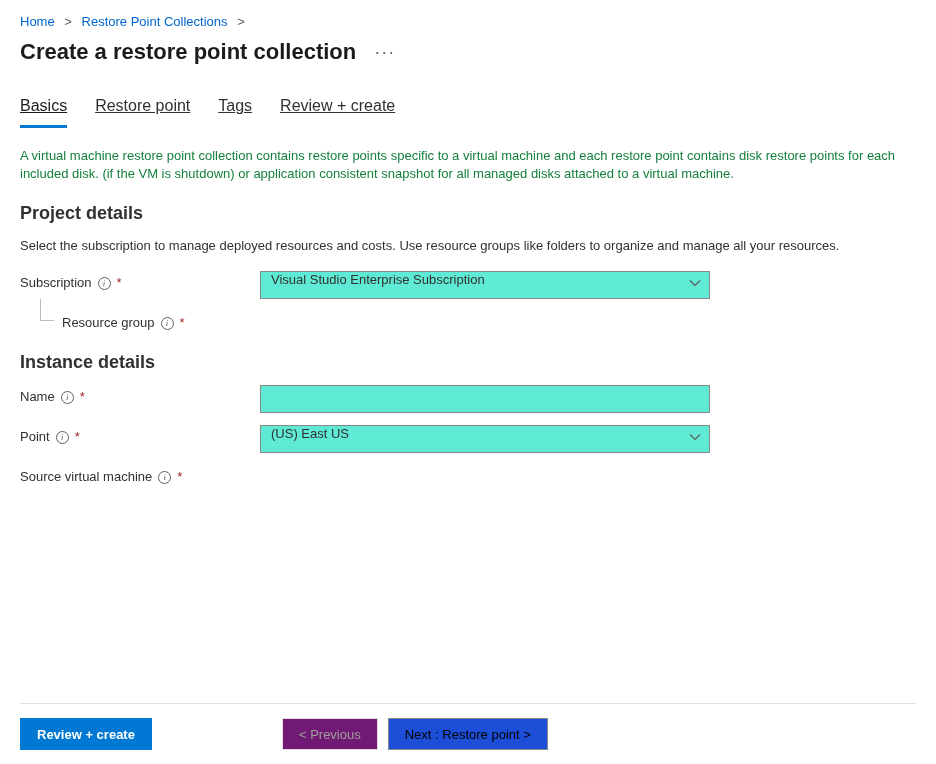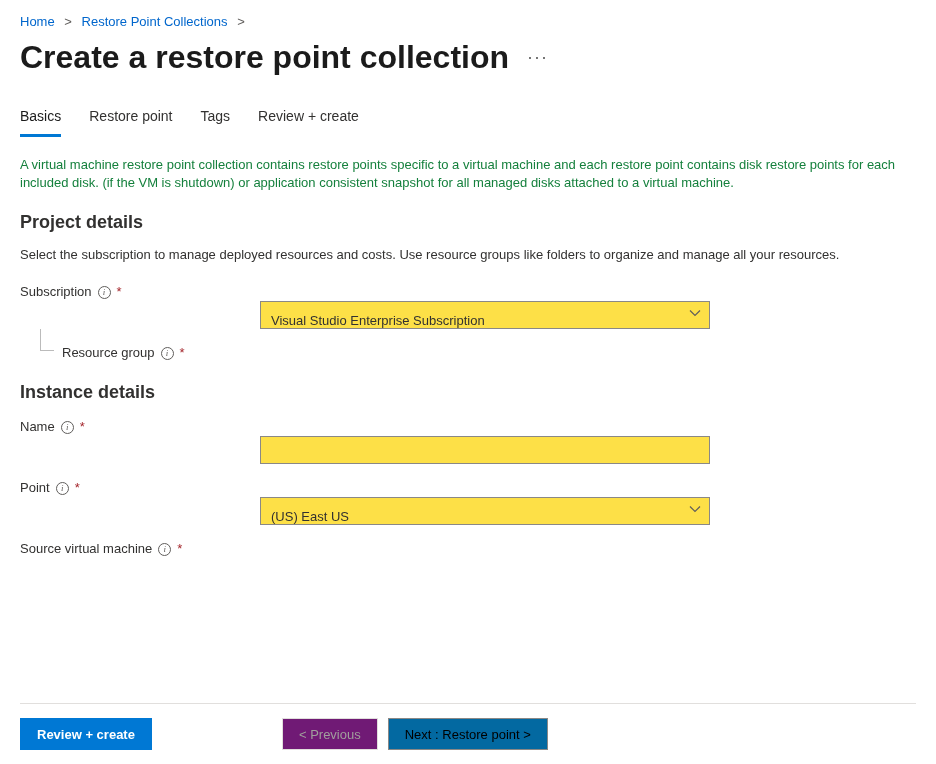--- a/index.html
+++ b/index.html
@@ -15,29 +15,30 @@
   .page {
     display: flex;
     flex-direction: column;
     height: 100%;
     padding: 10px 20px 0 20px;
   }
   .breadcrumb { font-size: 13px; padding: 4px 0 8px 0; }
   .breadcrumb a { color: #0066cc; text-decoration: none; cursor: pointer; }
   .breadcrumb .chev { color: #605e5c; margin: 0 6px; }
   .title-row { display: flex; align-items: center; padding: 2px 0 18px 0; }
-  .title { font-size: 32px; font-weight: 600; color: #1b1b1b; }
+  .title { font-size: 22px; font-weight: 600; color: #1b1b1b; }
   .more { margin-left: 18px; font-size: 18px; color: #606060; cursor: pointer; letter-spacing: 1px; }
 
   .tabs { display: flex; gap: 28px; border-bottom: 1px solid transparent; padding-top: 10px; padding-bottom: 0; }
   .tab {
     padding: 4px 0 10px 0;
     cursor: pointer;
-    font-size: 14px;
-    color: #323130;
+    font-size: 16px;
+    color: #323130;
+    text-decoration: underline;
   }
   .tab.active {
     color: #1b1b1b;
     border-bottom: 3px solid #0078d4;
   }
 
   .desc {
     padding: 18px 0 4px 0;
     font-size: 13px;
     color: #15803d;
@@ -96,29 +97,28 @@
 
   .control-col {
     width: 450px;
     display: flex;
     flex-direction: column;
   }
   .select, .input {
     width: 100%;
     height: 28px;
     border: 1px solid #8a8886;
-    background: #fde047;
+    background: #5eead4;
     font-size: 13px;
     padding: 0 28px 0 10px;
     display: flex;
-    align-items: flex-end;
+    align-items: flex-start;
     position: relative;
     cursor: pointer;
     color: #323130;
-    margin-top: 21px;
   }
   .select.focused { border: 2px solid #0078d4; padding-left:9px; padding-right:27px; }
   .select .chevron {
     position: absolute;
     right: 8px; top: 50%;
     transform: translateY(-50%);
   }
   .input { cursor: text; }
   .placeholder { color: #777; }
   .link {
@@ -142,21 +142,21 @@
     padding: 14px 0;
     display: flex;
     gap: 10px;
     align-items: center;
   }
   .btn {
     height: 32px;
     padding: 0 16px;
     font-size: 13px;
     border: 1px solid #8a8886;
-    background: #0369a1;
+    background: #1d4ed8;
     cursor: pointer;
     display: inline-flex;
     align-items: center;
   }
   .btn.primary {
     background: #0078d4;
     border-color: #0078d4;
     color: #fff;
     font-weight: 600;
   }

